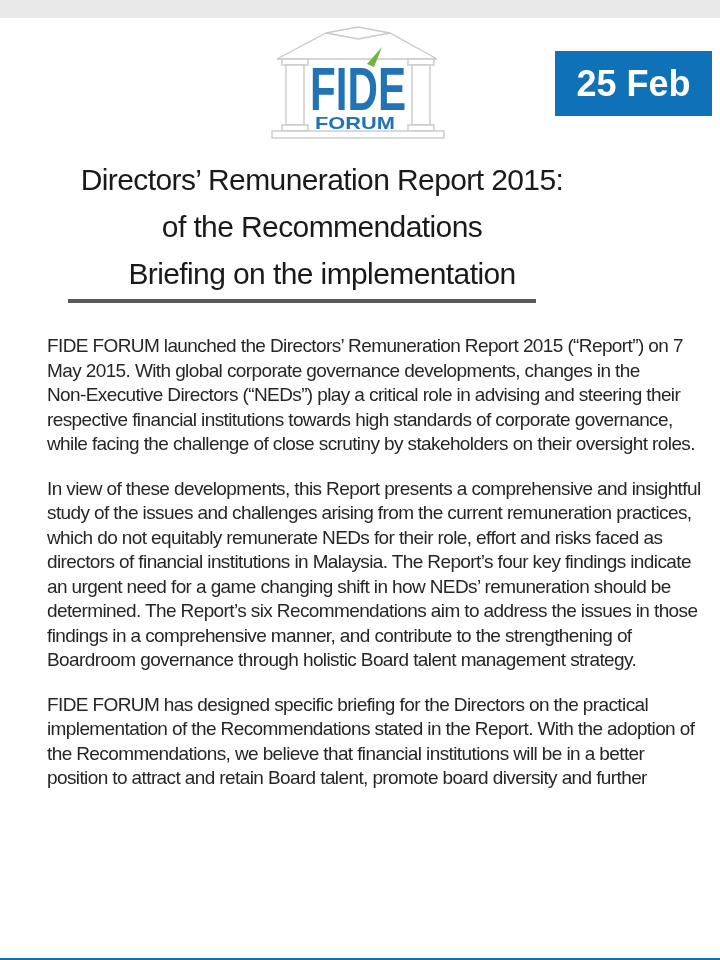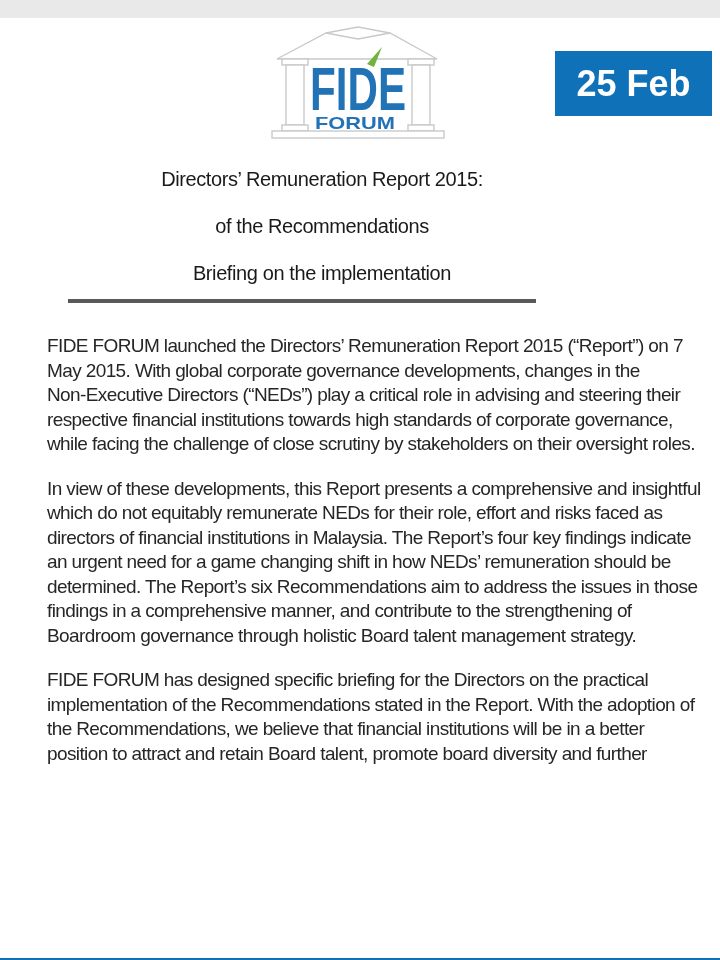--- a/index.html
+++ b/index.html
@@ -41,21 +41,21 @@
   }
 
   
   .title {
     position: absolute;
     left: 60px;
     top: 138px;
     width: 524px;
     text-align: center;
     color: #1a1a1a;
-    font-size: 20px;
+    font-size: 30px;
     line-height: 47px;
     letter-spacing: -0.02em;
     font-weight: 400;
   }
 
   .title-rule {
     position: absolute;
     left: 68px;
     top: 281px;
     width: 468px;
@@ -122,20 +122,21 @@
   <div class="body-text">
     <div class="para">
       <div>FIDE FORUM launched the Directors’ Remuneration Report 2015 (“Report”) on 7</div>
       <div>May 2015. With global corporate governance developments, changes in the</div>
       <div>Non-Executive Directors (“NEDs”) play a critical role in advising and steering their</div>
       <div>respective financial institutions towards high standards of corporate governance,</div>
       <div>while facing the challenge of close scrutiny by stakeholders on their oversight roles.</div>
     </div>
     <div class="para">
       <div>In view of these developments, this Report presents a comprehensive and insightful</div>
+      <div>study of the issues and challenges arising from the current remuneration practices,</div>
       <div>which do not equitably remunerate NEDs for their role, effort and risks faced as</div>
       <div>directors of financial institutions in Malaysia. The Report’s four key findings indicate</div>
       <div>an urgent need for a game changing shift in how NEDs’ remuneration should be</div>
       <div>determined. The Report’s six Recommendations aim to address the issues in those</div>
       <div>findings in a comprehensive manner, and contribute to the strengthening of</div>
       <div>Boardroom governance through holistic Board talent management strategy.</div>
     </div>
     <div class="para">
       <div>FIDE FORUM has designed specific briefing for the Directors on the practical</div>
       <div>implementation of the Recommendations stated in the Report. With the adoption of</div>

